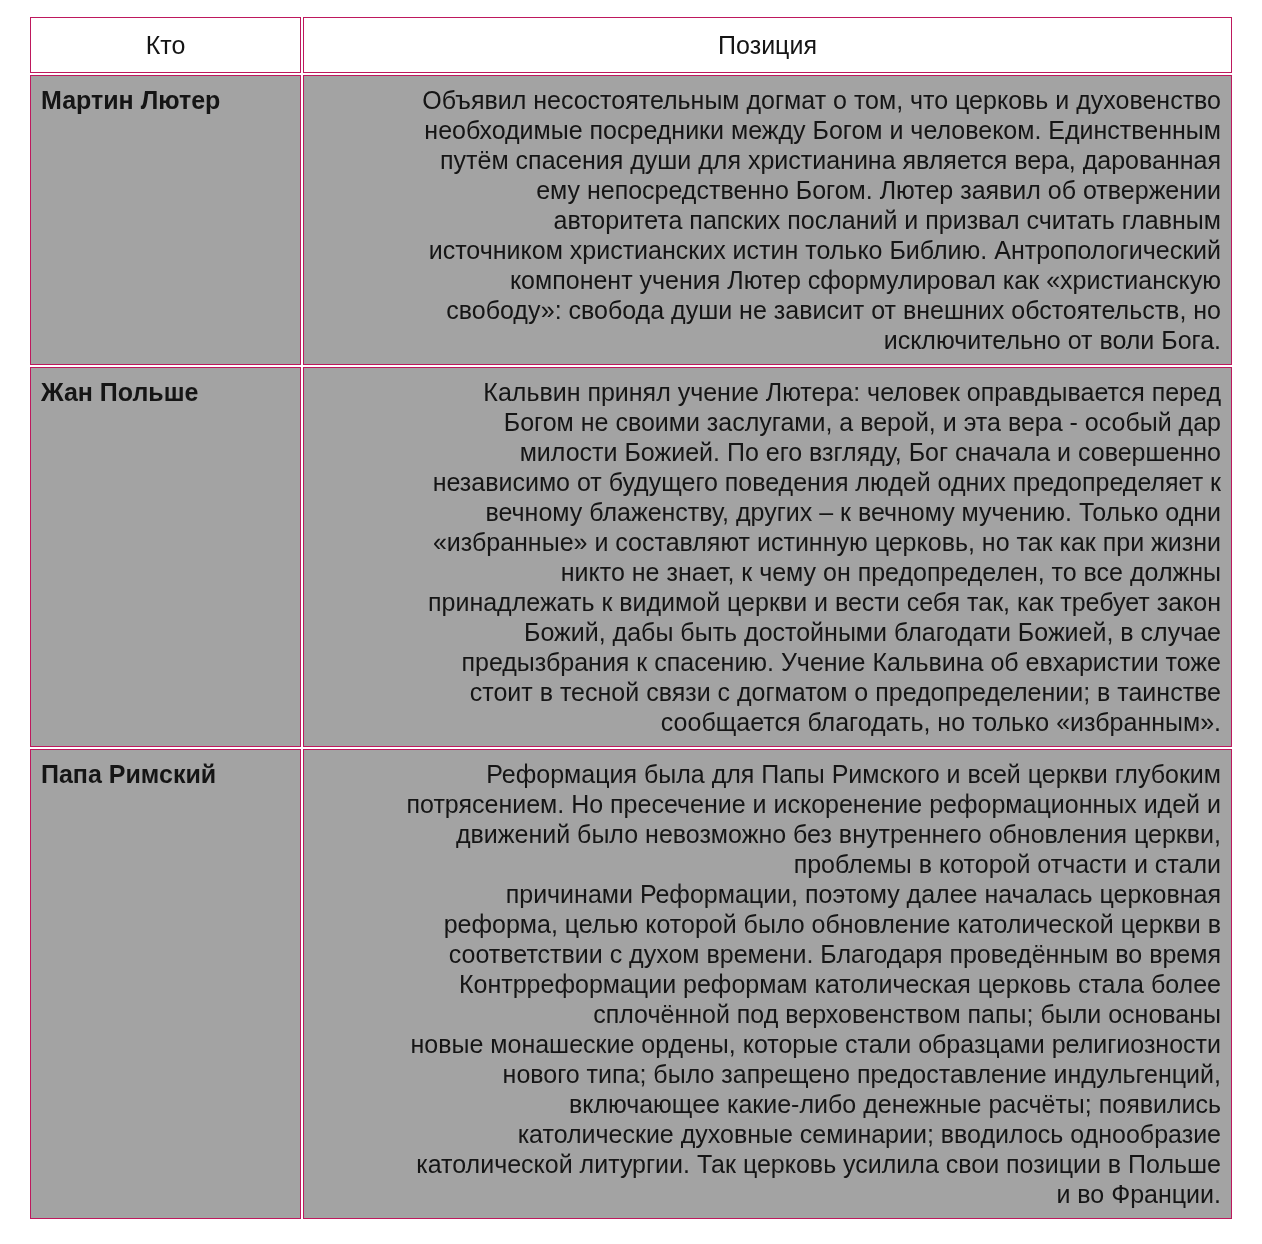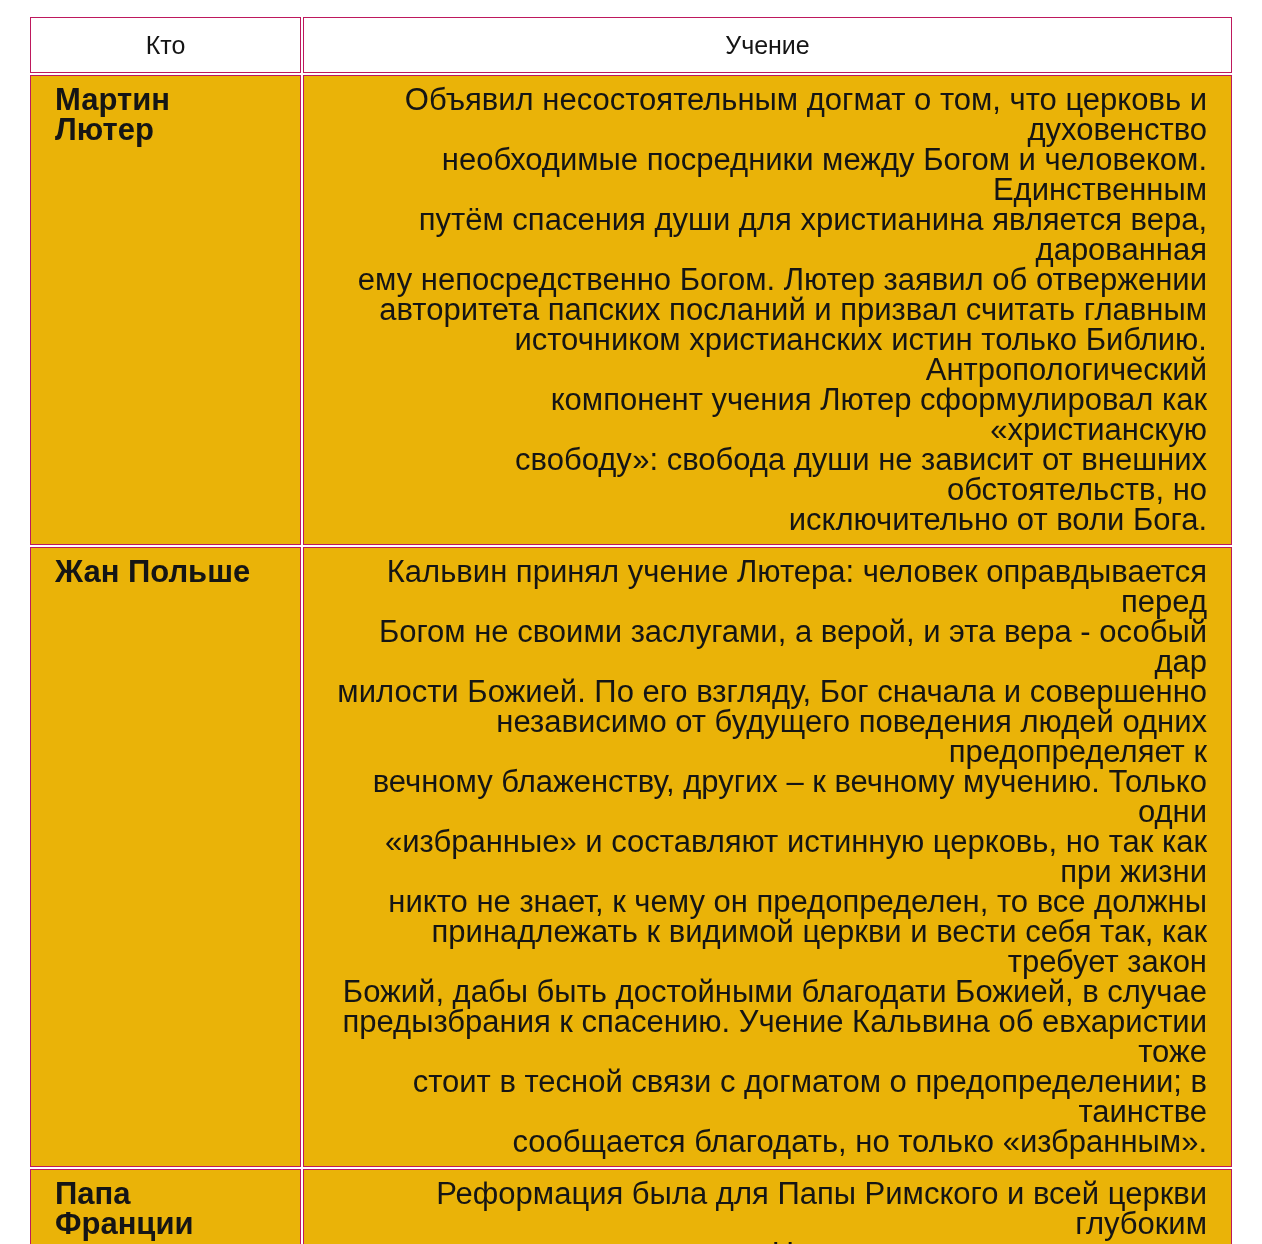--- a/index.html
+++ b/index.html
@@ -31,24 +31,24 @@
     background: #ffffff;
     font-weight: 400;
     font-size: 25px;
     line-height: 30px;
     height: 56px;
     text-align: center;
     vertical-align: middle;
     padding: 4px 8px;
   }
   td {
-    background: #eab308;
+    background: #a3a3a3;
     vertical-align: top;
-    padding: 9px 24px;
-    font-size: 31px;
+    padding: 9px 10px;
+    font-size: 25px;
     line-height: 30px;
   }
   td.who {
     font-weight: 700;
     text-align: left;
   }
   td.pos {
     white-space: pre-line;
     text-align: right;
   }
@@ -58,21 +58,21 @@
 
 <div class="doc">
   <table class="compare">
     <colgroup>
       <col class="c-who">
       <col class="c-pos">
     </colgroup>
     <thead>
       <tr>
         <th>Кто</th>
-        <th>Учение</th>
+        <th>Позиция</th>
       </tr>
     </thead>
     <tbody>
       <tr>
         <td class="who">Мартин Лютер</td>
         <td class="pos">Объявил несостоятельным догмат о том, что церковь и духовенство
 необходимые посредники между Богом и человеком. Единственным
 путём спасения души для христианина является вера, дарованная
 ему непосредственно Богом. Лютер заявил об отвержении
 авторитета папских посланий и призвал считать главным
@@ -90,21 +90,21 @@
 вечному блаженству, других – к вечному мучению. Только одни
 «избранные» и составляют истинную церковь, но так как при жизни
 никто не знает, к чему он предопределен, то все должны
 принадлежать к видимой церкви и вести себя так, как требует закон
 Божий, дабы быть достойными благодати Божией, в случае
 предызбрания к спасению. Учение Кальвина об евхаристии тоже
 стоит в тесной связи с догматом о предопределении; в таинстве
 сообщается благодать, но только «избранным».</td>
       </tr>
       <tr>
-        <td class="who">Папа Франции</td>
+        <td class="who">Папа Римский</td>
         <td class="pos">Реформация была для Папы Римского и всей церкви глубоким
 потрясением. Но пресечение и искоренение реформационных идей и
 движений было невозможно без внутреннего обновления церкви,
 проблемы в которой отчасти и стали
 причинами Реформации, поэтому далее началась церковная
 реформа, целью которой было обновление католической церкви в
 соответствии с духом времени. Благодаря проведённым во время
 Контрреформации реформам католическая церковь стала более
 сплочённой под верховенством папы; были основаны
 новые монашеские ордены, которые стали образцами религиозности

